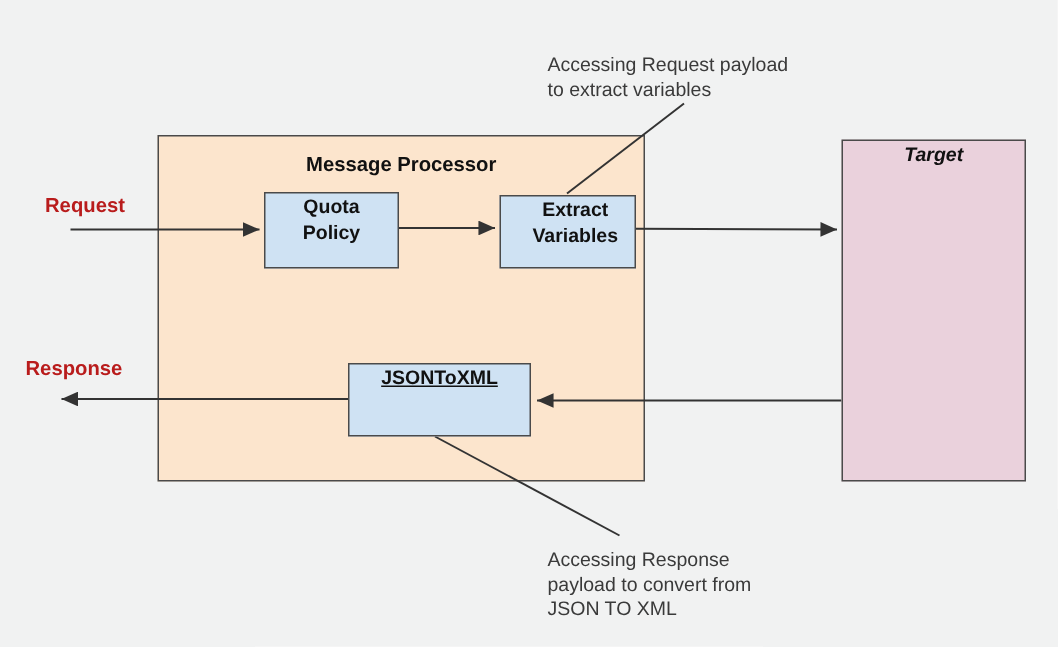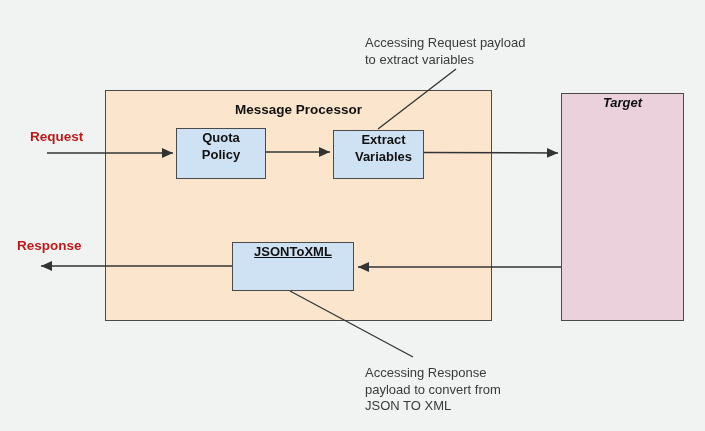--- a/index.html
+++ b/index.html
@@ -15,21 +15,21 @@
   .connectors {
     position: absolute;
     left: 0; top: 0;
     width: 705px; height: 431px;
     z-index: 2;
     pointer-events: none;
   }
   .mp-box {
     position: absolute;
     left: 105px; top: 90px;
-    width: 387px; height: 231px;
+    width: 325px; height: 231px;
     background: #FCE5CD;
     border: 1.5px solid #4A4A4A;
     box-sizing: border-box;
     z-index: 1;
   }
   .mp-title {
     position: absolute;
     left: 0; top: 11px;
     width: 100%;
     text-align: center;

